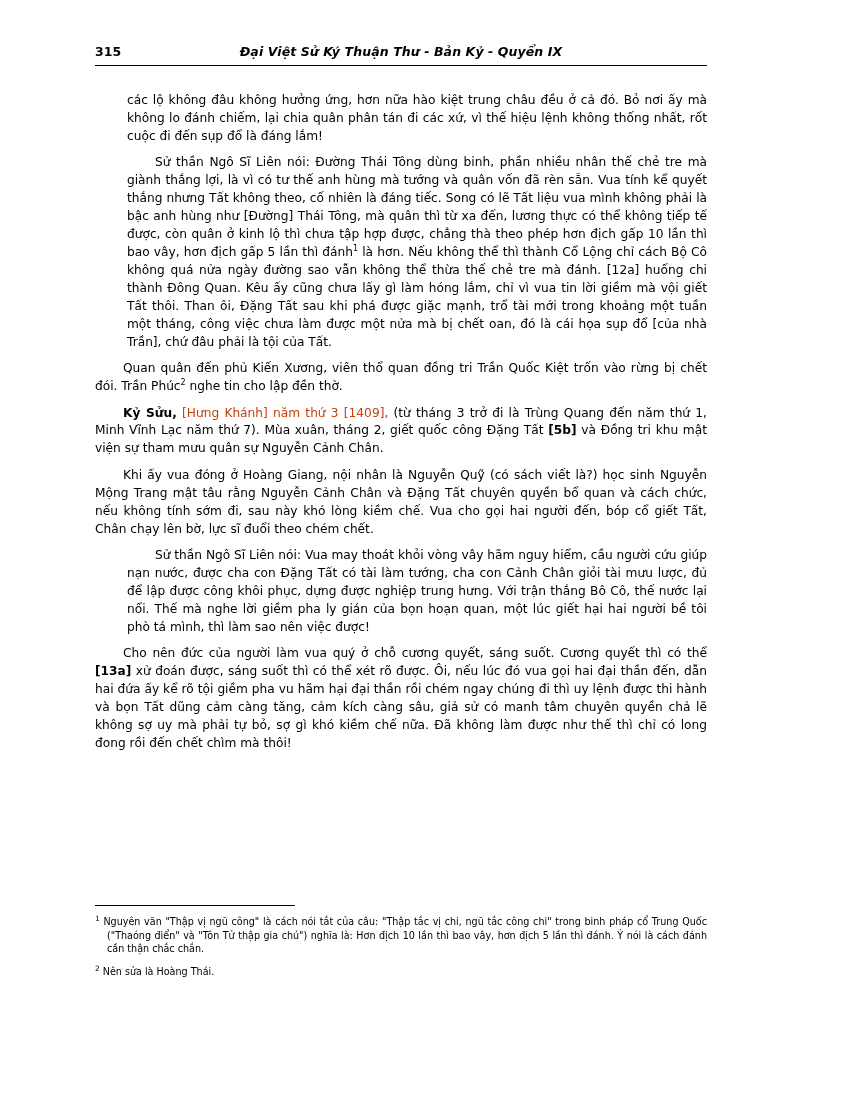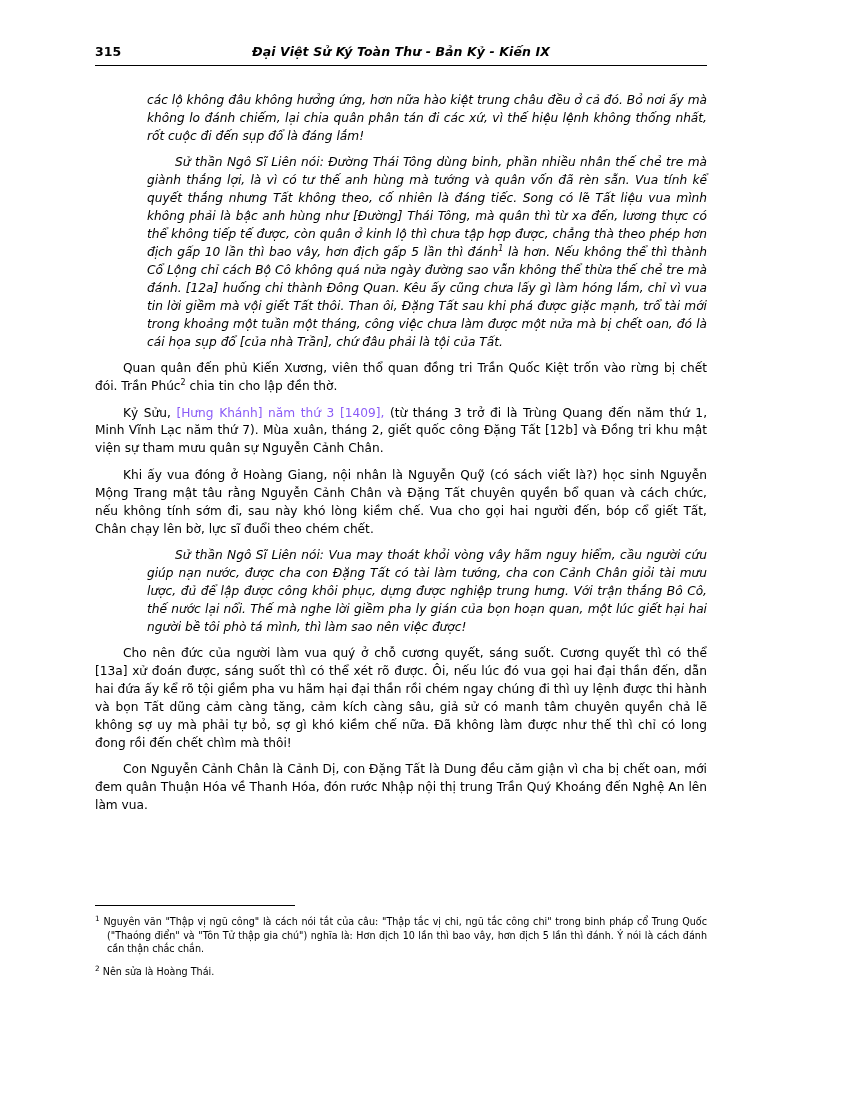--- a/index.html
+++ b/index.html
@@ -51,30 +51,29 @@
     line-height: 1.47;
     text-align: justify;
   }
   p {
     margin: 0 0 8.5px 0;
   }
   p.indent {
     text-indent: 28px;
   }
   p.quote {
-    margin-left: 52px;
+    margin-left: 32px;
     text-indent: 28px;
     margin-bottom: 8.5px;
-    font-style: italic;
   }
   p.noindent {
     text-indent: 0;
   }
-  .bold { font-weight: 400; }
-  .gray { color: #8b5cf6; }
+  .bold { font-weight: 700; }
+  .gray { color: #c2410c; }
   sup {
     font-size: 8px;
     vertical-align: super;
     line-height: 0;
   }
   
   .footnotes {
     position: absolute;
     left: 95px;
     right: 95px;
@@ -98,41 +97,40 @@
     font-size: 7.3px;
   }
 </style>
 </head>
 <body>
 
 <div class="page">
 
   <div class="header">
     <div class="page-number">315</div>
-    <div class="book-title">Đại Việt Sử Ký Toàn Thư - Bản Kỷ - Kiến IX</div>
+    <div class="book-title">Đại Việt Sử Ký Thuận Thư - Bản Kỷ - Quyển IX</div>
   </div>
 
   <div class="body">
 
     <p class="quote noindent">các lộ không đâu không hưởng ứng, hơn nữa hào kiệt trung châu đều ở cả đó. Bỏ nơi ấy mà không lo đánh chiếm, lại chia quân phân tán đi các xứ, vì thế hiệu lệnh không thống nhất, rốt cuộc đi đến sụp đổ là đáng lắm!</p>
 
     <p class="quote"><span>Sử thần Ngô Sĩ Liên nói: Đường Thái Tông dùng binh, phần nhiều nhân thế chẻ tre mà giành thắng lợi, là vì có tư thế anh hùng mà tướng và quân vốn đã rèn sẵn. Vua tính kể quyết thắng nhưng Tất không theo, cố nhiên là đáng tiếc. Song có lẽ Tất liệu vua mình không phải là bậc anh hùng như [Đường] Thái Tông, mà quân thì từ xa đến, lương thực có thể không tiếp tế được, còn quân ở kinh lộ thì chưa tập hợp được, chẳng thà theo phép hơn địch gấp 10 lần thì bao vây, hơn địch gấp 5 lần thì đánh</span><sup>1</sup><span> là hơn. Nếu không thể thì thành Cổ Lộng chỉ cách Bộ Cô không quá nửa ngày đường sao vẫn không thể thừa thế chẻ tre mà đánh. [12a] huống chi thành Đông Quan. Kêu ấy cũng chưa lấy gì làm hóng lắm, chỉ vì vua tin lời giềm mà vội giết Tất thôi. Than ôi, Đặng Tất sau khi phá được giặc mạnh, trổ tài mới trong khoảng một tuần một tháng, công việc chưa làm được một nửa mà bị chết oan, đó là cái họa sụp đổ [của nhà Trần], chứ đâu phải là tội của Tất.</span></p>
 
-    <p class="indent"><span>Quan quân đến phủ Kiến Xương, viên thổ quan đồng tri Trần Quốc Kiệt trốn vào rừng bị chết đói. Trần Phúc</span><sup>2</sup><span> chia tin cho lập đền thờ.</span></p>
+    <p class="indent"><span>Quan quân đến phủ Kiến Xương, viên thổ quan đồng tri Trần Quốc Kiệt trốn vào rừng bị chết đói. Trần Phúc</span><sup>2</sup><span> nghe tin cho lập đền thờ.</span></p>
 
 
-    <p class="indent"><span class="bold">Kỷ Sửu,</span><span class="gray"> [Hưng Khánh] năm thứ 3 [1409],</span><span> (từ tháng 3 trở đi là Trùng Quang đến năm thứ 1, Minh Vĩnh Lạc năm thứ 7). Mùa xuân, tháng 2, giết quốc công Đặng Tất </span><span class="bold">[12b]</span><span> và Đồng tri khu mật viện sự tham mưu quân sự Nguyễn Cảnh Chân.</span></p>
+    <p class="indent"><span class="bold">Kỷ Sửu,</span><span class="gray"> [Hưng Khánh] năm thứ 3 [1409],</span><span> (từ tháng 3 trở đi là Trùng Quang đến năm thứ 1, Minh Vĩnh Lạc năm thứ 7). Mùa xuân, tháng 2, giết quốc công Đặng Tất </span><span class="bold">[5b]</span><span> và Đồng tri khu mật viện sự tham mưu quân sự Nguyễn Cảnh Chân.</span></p>
 
     <p class="indent">Khi ấy vua đóng ở Hoàng Giang, nội nhân là Nguyễn Quỹ (có sách viết là?) học sinh Nguyễn Mộng Trang mật tâu rằng Nguyễn Cảnh Chân và Đặng Tất chuyên quyền bổ quan và cách chức, nếu không tính sớm đi, sau này khó lòng kiềm chế. Vua cho gọi hai người đến, bóp cổ giết Tất, Chân chạy lên bờ, lực sĩ đuổi theo chém chết.</p>
 
     <p class="quote">Sử thần Ngô Sĩ Liên nói: Vua may thoát khỏi vòng vây hãm nguy hiểm, cầu người cứu giúp nạn nước, được cha con Đặng Tất có tài làm tướng, cha con Cảnh Chân giỏi tài mưu lược, đủ để lập được công khôi phục, dựng được nghiệp trung hưng. Với trận thắng Bô Cô, thế nước lại nổi. Thế mà nghe lời giềm pha ly gián của bọn hoạn quan, một lúc giết hại hai người bề tôi phò tá mình, thì làm sao nên việc được!</p>
 
     <p class="indent"><span>Cho nên đức của người làm vua quý ở chỗ cương quyết, sáng suốt. Cương quyết thì có thể </span><span class="bold">[13a]</span><span> xử đoán được, sáng suốt thì có thể xét rõ được. Ôi, nếu lúc đó vua gọi hai đại thần đến, dẫn hai đứa ấy kể rõ tội giềm pha vu hãm hại đại thần rồi chém ngay chúng đi thì uy lệnh được thi hành và bọn Tất dũng cảm càng tăng, cảm kích càng sâu, giả sử có manh tâm chuyên quyền chả lẽ không sợ uy mà phải tự bỏ, sợ gì khó kiềm chế nữa. Đã không làm được như thế thì chỉ có long đong rồi đến chết chìm mà thôi!</span></p>
 
-    <p class="indent">Con Nguyễn Cảnh Chân là Cảnh Dị, con Đặng Tất là Dung đều căm giận vì cha bị chết oan, mới đem quân Thuận Hóa về Thanh Hóa, đón rước Nhập nội thị trung Trần Quý Khoáng đến Nghệ An lên làm vua.</p>
 
 
   </div>
 
   <div class="footnotes">
     <div class="footnote-rule"></div>
     <div class="footnote"><sup>1</sup> <span>Nguyên văn "Thập vị ngũ công" là cách nói tắt của câu: "Thập tắc vị chi, ngũ tắc công chi" trong binh pháp cổ Trung Quốc ("Thaóng điển" và "Tôn Tử thập gia chú") nghĩa là: Hơn địch 10 lần thì bao vây, hơn địch 5 lần thì đánh. Ý nói là cách đánh cần thận chắc chắn.</span></div>
     <div class="footnote"><sup>2</sup> <span>Nên sửa là Hoàng Thái.</span></div>
   </div>
 

